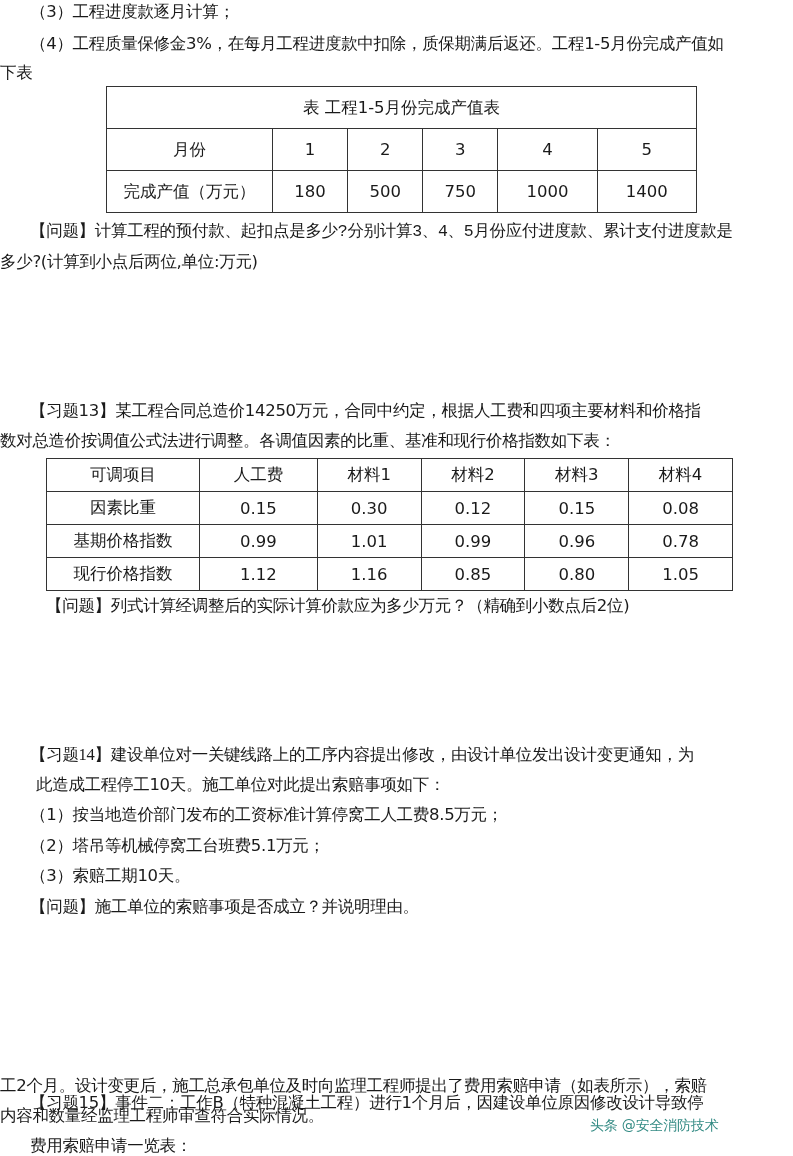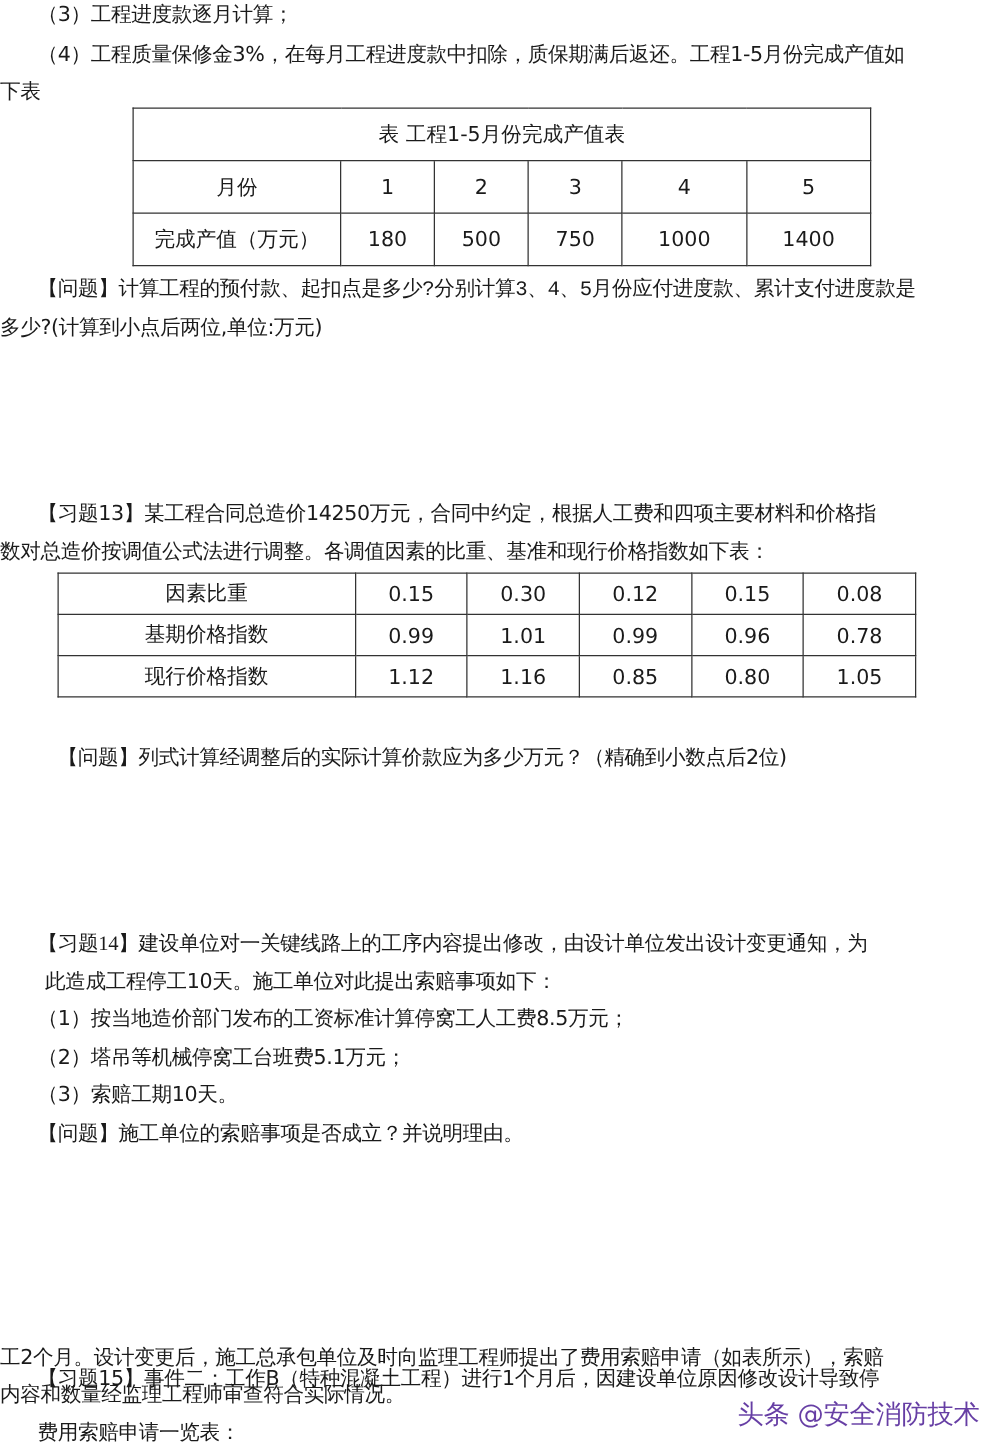--- a/index.html
+++ b/index.html
@@ -9,21 +9,21 @@
     color: #1a1a1a; font-size: 16.5px;
   }
   .line { position: absolute; white-space: nowrap; line-height: 24px; letter-spacing: -0.3px; }
   table { position: absolute; border-collapse: collapse; }
   td { border: 1.2px solid #333; text-align: center; font-size: 16.5px; padding: 0; color: #1a1a1a; }
   #t1 { left: 106px; top: 86px; width: 591px; }
   #t1 td { height: 41px; }
   #t1 td.cap { height: 41px; }
   #t2 { left: 46px; top: 458px; width: 687px; }
   #t2 td { height: 32px; }
-  .watermark { position: absolute; left: 590px; top: 1117px; font-size: 21px; color: #4c1d95; opacity: 0.85; letter-spacing: -0.2px; }
+  .watermark { position: absolute; left: 590px; top: 1117px; font-size: 14px; color: #0f766e; opacity: 0.85; letter-spacing: -0.2px; }
 </style>
 </head>
 <body>
 
 <div class="line" style="left:30px;top:0px;">（3）工程进度款逐月计算；</div>
 <div class="line" style="left:30px;top:32px;">（4）工程质量保修金3%，在每月工程进度款中扣除，质保期满后返还。工程1-5月份完成产值如</div>
 <div class="line" style="left:0px;top:61px;font-family:Liberation Serif, serif;">下表</div>
 
 <table id="t1">
   <tbody>
@@ -50,20 +50,28 @@
   </table>
 
 <div class="line" style="left:30px;top:220px;font-family:Liberation Mono, monospace;">【问题】计算工程的预付款、起扣点是多少?分别计算3、4、5月份应付进度款、累计支付进度款是</div>
 <div class="line" style="left:0px;top:250px;">多少?(计算到小点后两位,单位:万元)</div>
 
 <div class="line" style="left:30px;top:399px;">【习题13】某工程合同总造价14250万元，合同中约定，根据人工费和四项主要材料和价格指</div>
 <div class="line" style="left:0px;top:429px;">数对总造价按调值公式法进行调整。各调值因素的比重、基准和现行价格指数如下表：</div>
 
 <table id="t2">
   <tbody>
+      <tr>
+    <td style="width:152px">可调项目</td>
+    <td>人工费</td>
+    <td>材料1</td>
+    <td>材料2</td>
+    <td>材料3</td>
+    <td>材料4</td>
+  </tr>
   <tr>
     <td>因素比重</td>
     <td>0.15</td>
     <td>0.30</td>
     <td>0.12</td>
     <td>0.15</td>
     <td>0.08</td>
   </tr>
   <tr>
     <td>基期价格指数</td>

